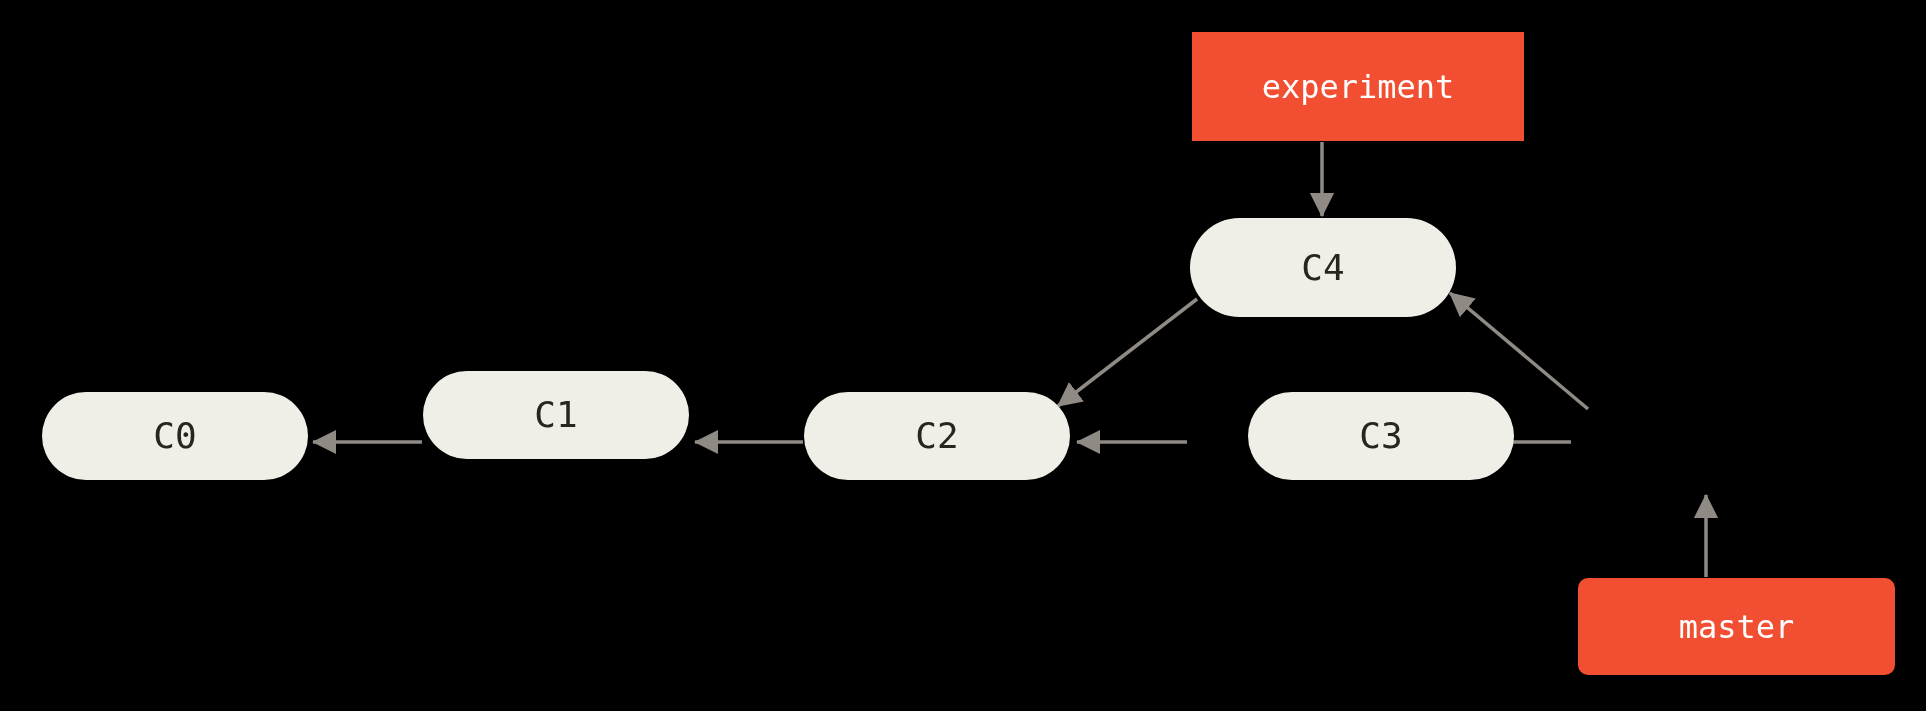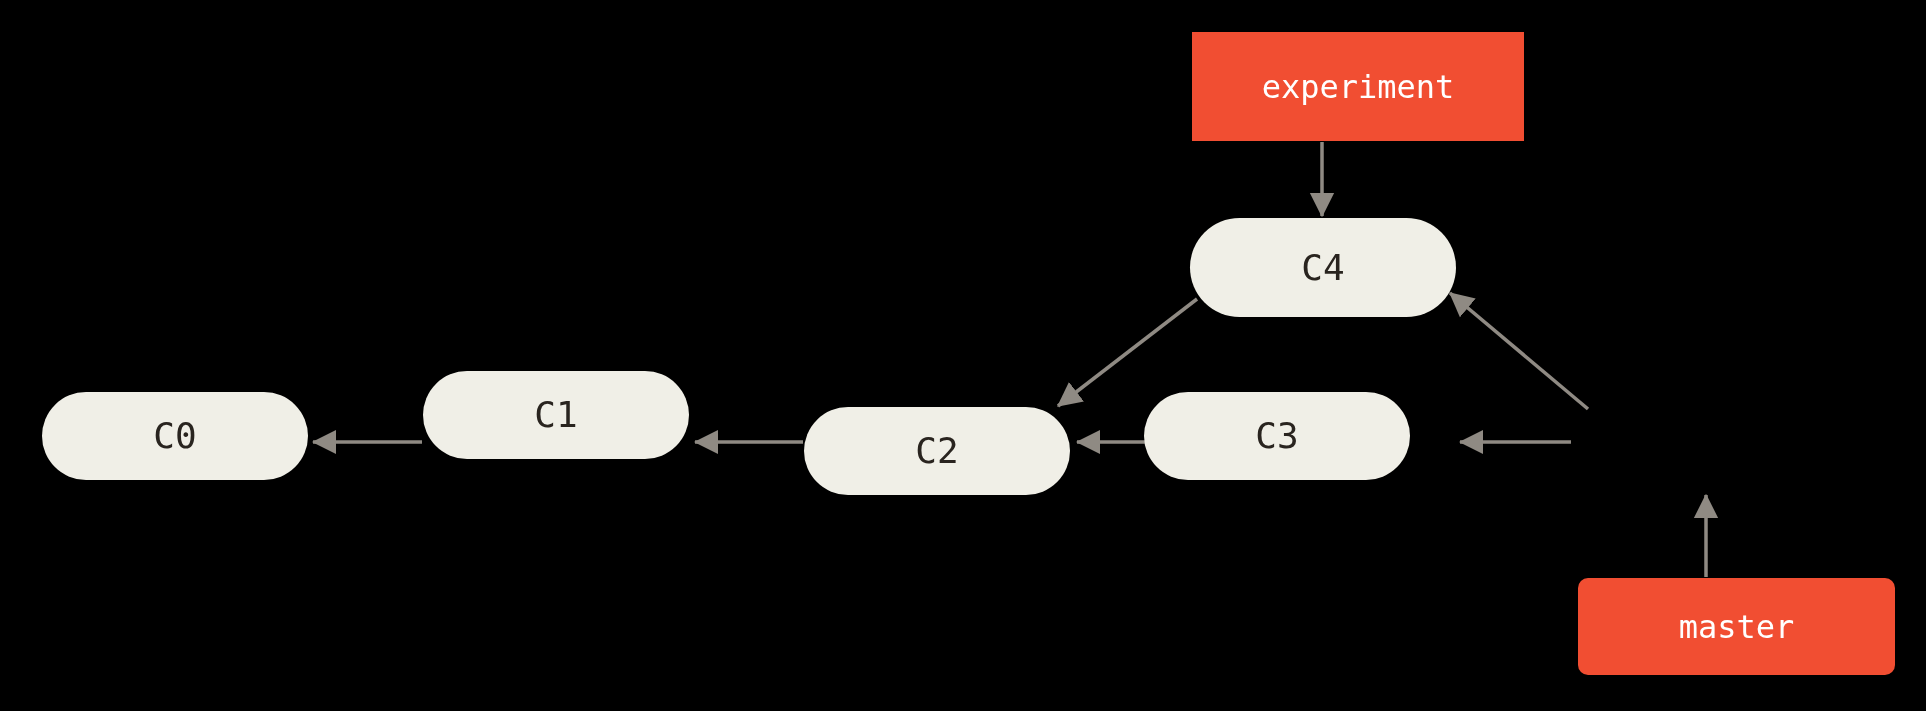--- a/index.html
+++ b/index.html
@@ -82,25 +82,25 @@
   </svg>
 
   <div class="commit" style="left:42px; top:392px;">
     <span>C0</span>
   </div>
 
   <div class="commit" style="left:423px; top:371px;">
     <span>C1</span>
   </div>
 
-  <div class="commit" style="left:804px; top:392px;margin-top:15px;">
+  <div class="commit" style="left:804px; top:392px;">
     <span>C2</span>
   </div>
 
-  <div class="commit" style="left:1144px; top:392px;">
+  <div class="commit" style="left:1248px; top:392px;">
     <span>C3</span>
   </div>
 
   <div class="commit" style="left:1190px; top:218px; height:99px;">
     <span>C4</span>
   </div>
 
 
   <div class="branch" style="left:1192px; top:32px; width:332px; height:109px;">
     <span>experiment</span>

